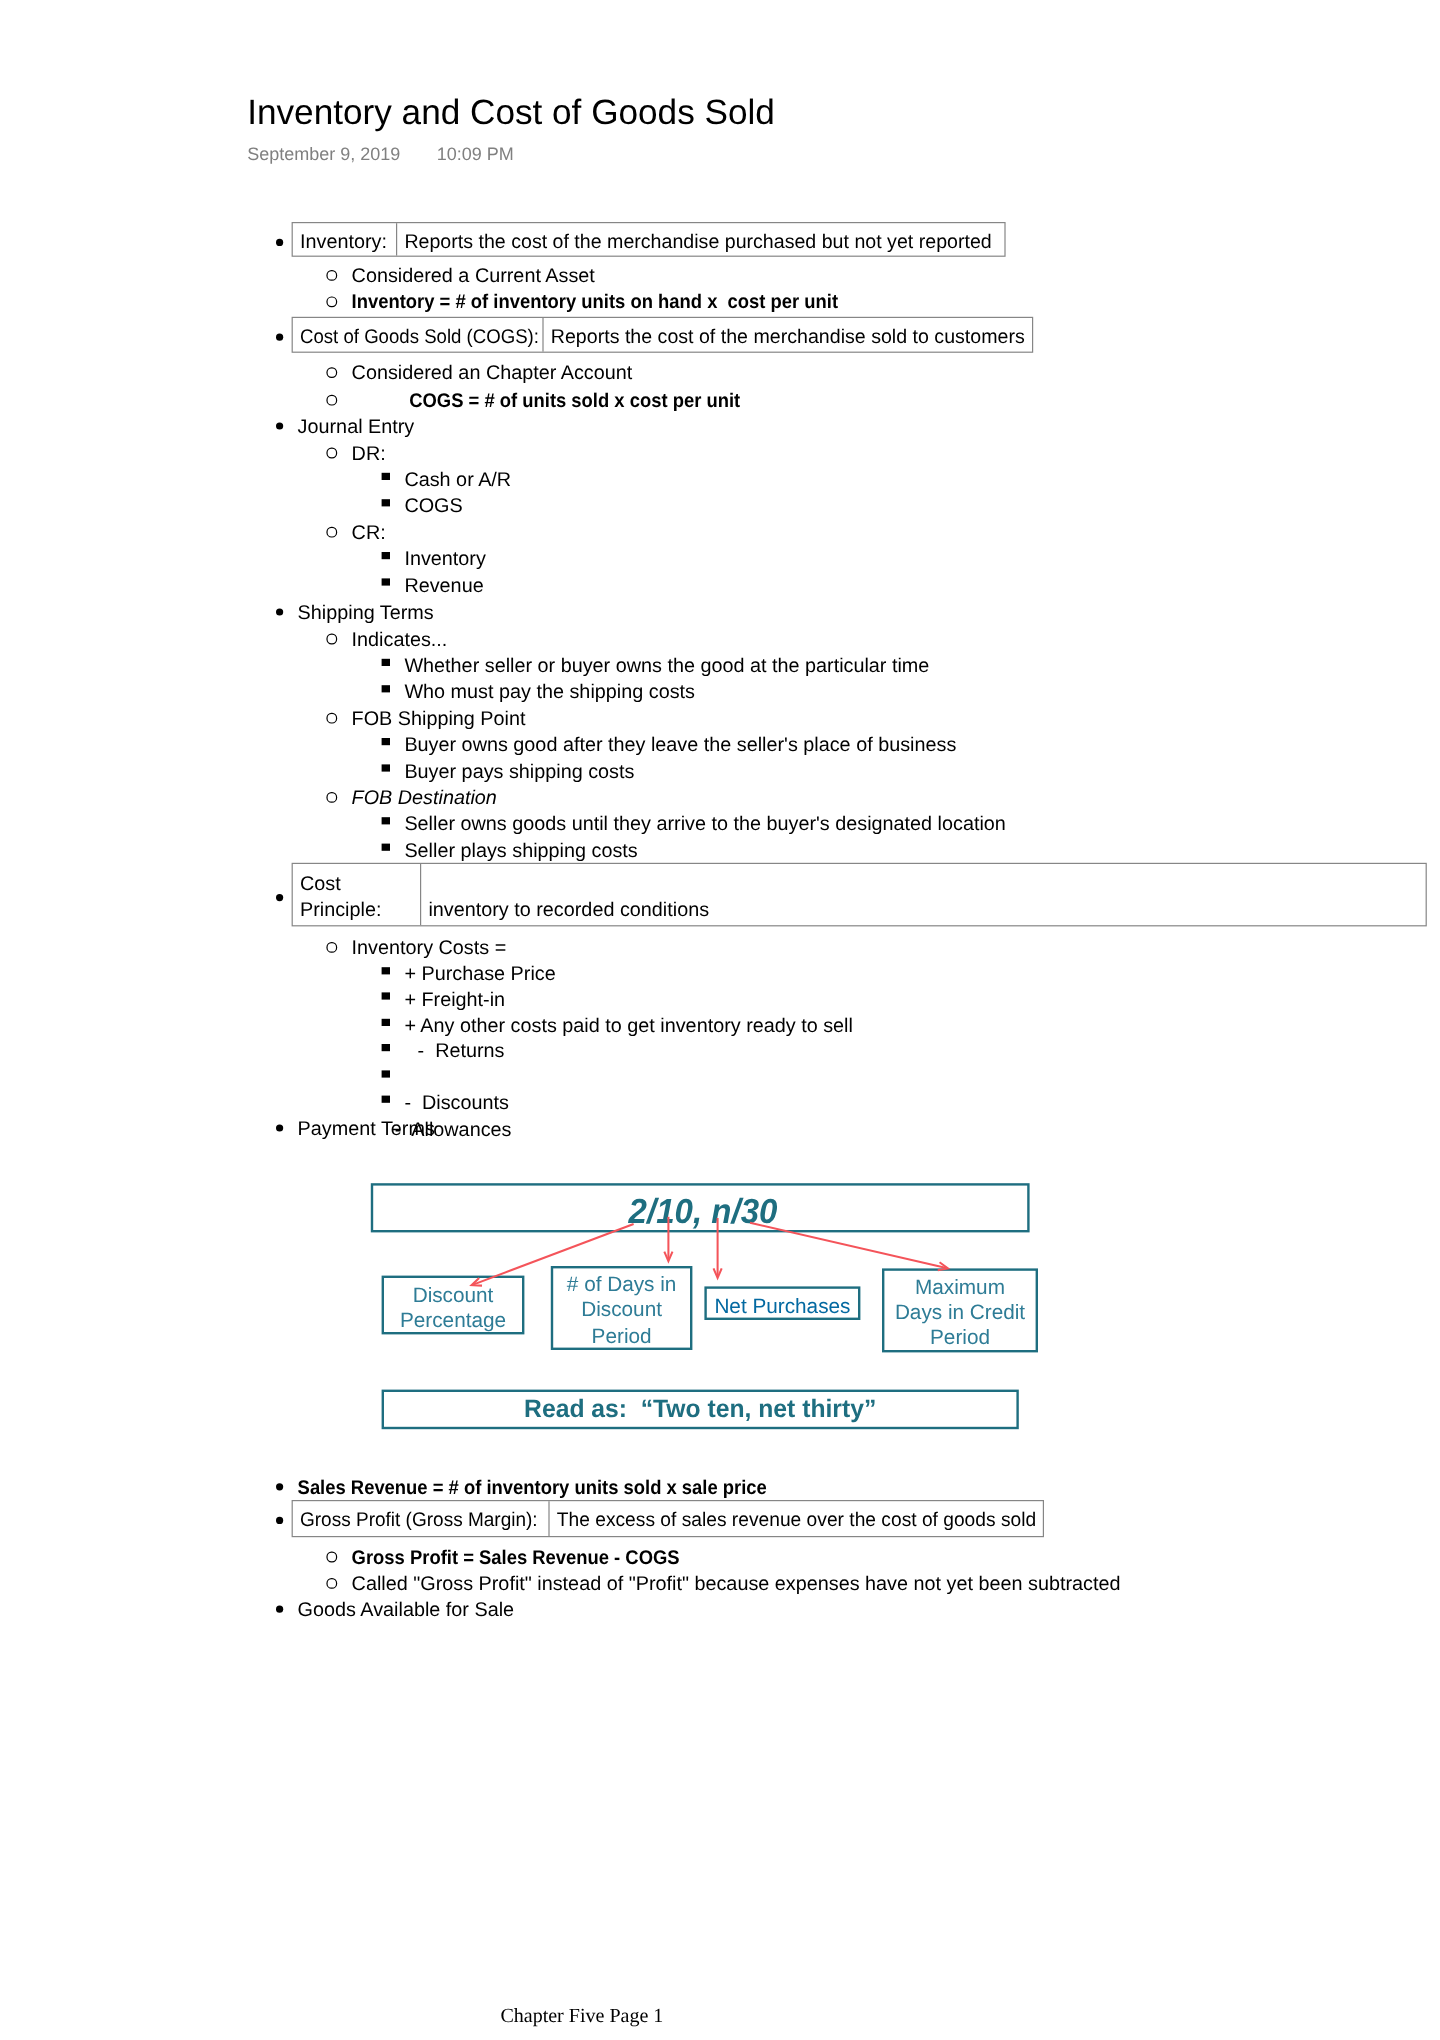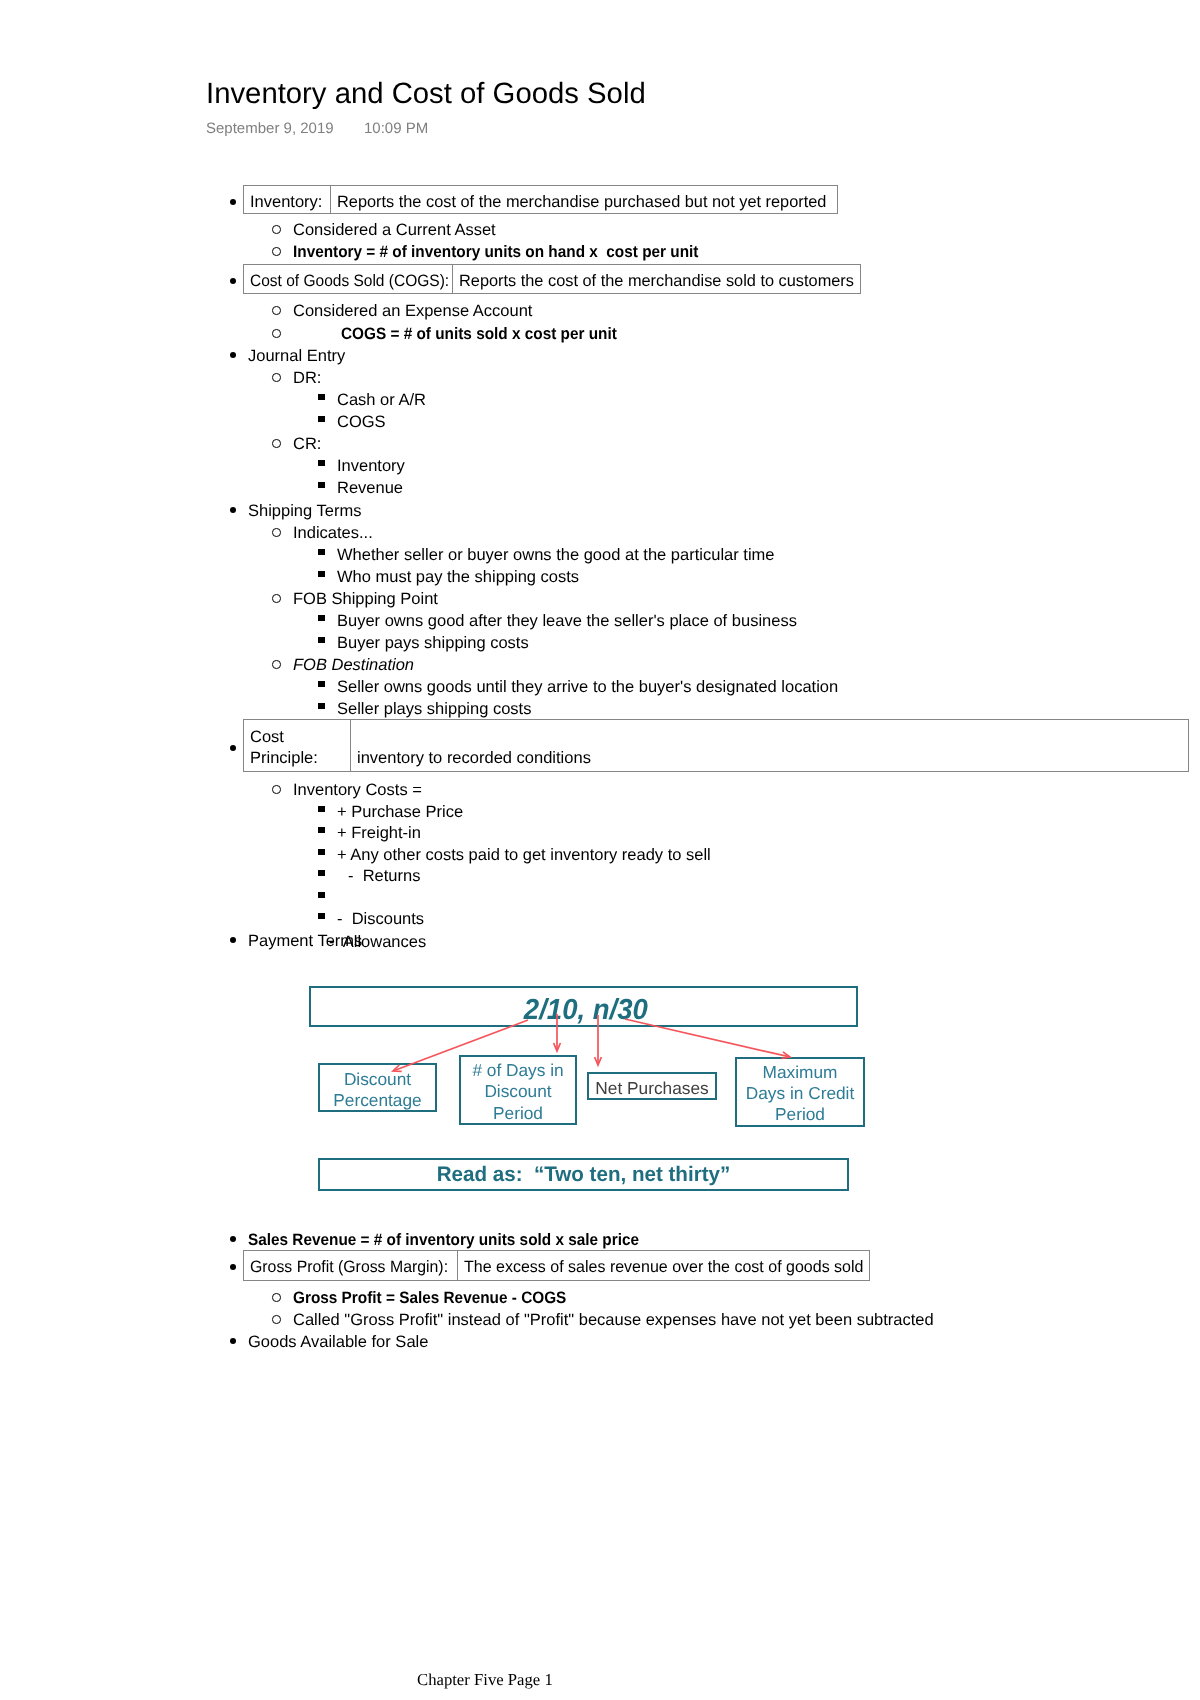--- a/index.html
+++ b/index.html
@@ -70,21 +70,21 @@
       <div class="row" style="top: 222px;">
         <span class="mk mk-circ" style="left: 272px; top: 3.2px;"></span>
         <span class="tx" style="left: 293px;">Considered a Current Asset</span>
       </div>
       <div class="row" style="top: 244px;">
         <span class="mk mk-circ" style="left: 272px; top: 3.2px;"></span>
         <span class="tx" style="left: 293px;"><span class="b">Inventory = # of inventory units on hand x  cost per unit</span></span>
       </div>
       <div class="row" style="top: 303px;">
         <span class="mk mk-circ" style="left: 272px; top: 3.2px;"></span>
-        <span class="tx" style="left: 293px;">Considered an Expense Account</span>
+        <span class="tx" style="left: 293px;">Considered an Chapter Account</span>
       </div>
       <div class="row" style="top: 326px;">
         <span class="mk mk-circ" style="left: 272px; top: 3.2px;"></span>
         <span class="tx" style="left: 293px; margin-left: 48px;"><span class="b">COGS = # of units sold x cost per unit</span></span>
       </div>
       <div class="row" style="top: 348px;">
         <span class="mk mk-disc" style="left: 230.3px; top: 3.8px;"></span>
         <span class="tx" style="left: 248px;">Journal Entry</span>
       </div>
       <div class="row" style="top: 370px;">
@@ -233,21 +233,21 @@
       </div>
       <div class="dbox" style="left: 318px; top: 1063px; width: 119px; height: 49px; border-color: rgb(30, 110, 128); color: rgb(46, 124, 150);">
         <span class="btxt" style="position: absolute; left: 0px; right: 0px; top: 6.3px;">Discount</span>
         <span class="btxt" style="position: absolute; left: 0px; right: 0px; top: 26.7px;">Percentage</span>
       </div>
       <div class="dbox" style="left: 459px; top: 1055px; width: 118px; height: 70px; border-color: rgb(30, 110, 128); color: rgb(46, 124, 150);">
         <span class="btxt" style="position: absolute; left: 0px; right: 0px; top: 5.3px;"># of Days in</span>
         <span class="btxt" style="position: absolute; left: 0px; right: 0px; top: 26.4px;">Discount</span>
         <span class="btxt" style="position: absolute; left: 0px; right: 0px; top: 47.5px;">Period</span>
       </div>
-      <div class="dbox" style="left: 587px; top: 1072px; width: 130px; height: 28px; border-color: rgb(30, 110, 128); color: #404040;">
+      <div class="dbox" style="left: 587px; top: 1072px; width: 130px; height: 28px; border-color: rgb(30, 110, 128); color: #0369a1;">
         <span class="btxt" style="position: absolute; left: 0px; right: 0px; top: 5.8px;">Net Purchases</span>
       </div>
       <div class="dbox" style="left: 735px; top: 1057px; width: 130px; height: 70px; border-color: rgb(30, 110, 128); color: rgb(46, 124, 150);">
         <span class="btxt" style="position: absolute; left: 0px; right: 0px; top: 4.8px;">Maximum</span>
         <span class="btxt" style="position: absolute; left: 0px; right: 0px; top: 25.9px;">Days in Credit</span>
         <span class="btxt" style="position: absolute; left: 0px; right: 0px; top: 47px;">Period</span>
       </div>
       <div class="dbox" style="left: 318px; top: 1158px; width: 531px; height: 33px; border-color: rgb(30, 110, 128); color: rgb(30, 110, 128); padding-top: 4px;">
         <span class="readt">Read as:  “Two ten, net thirty”</span>
       </div>

